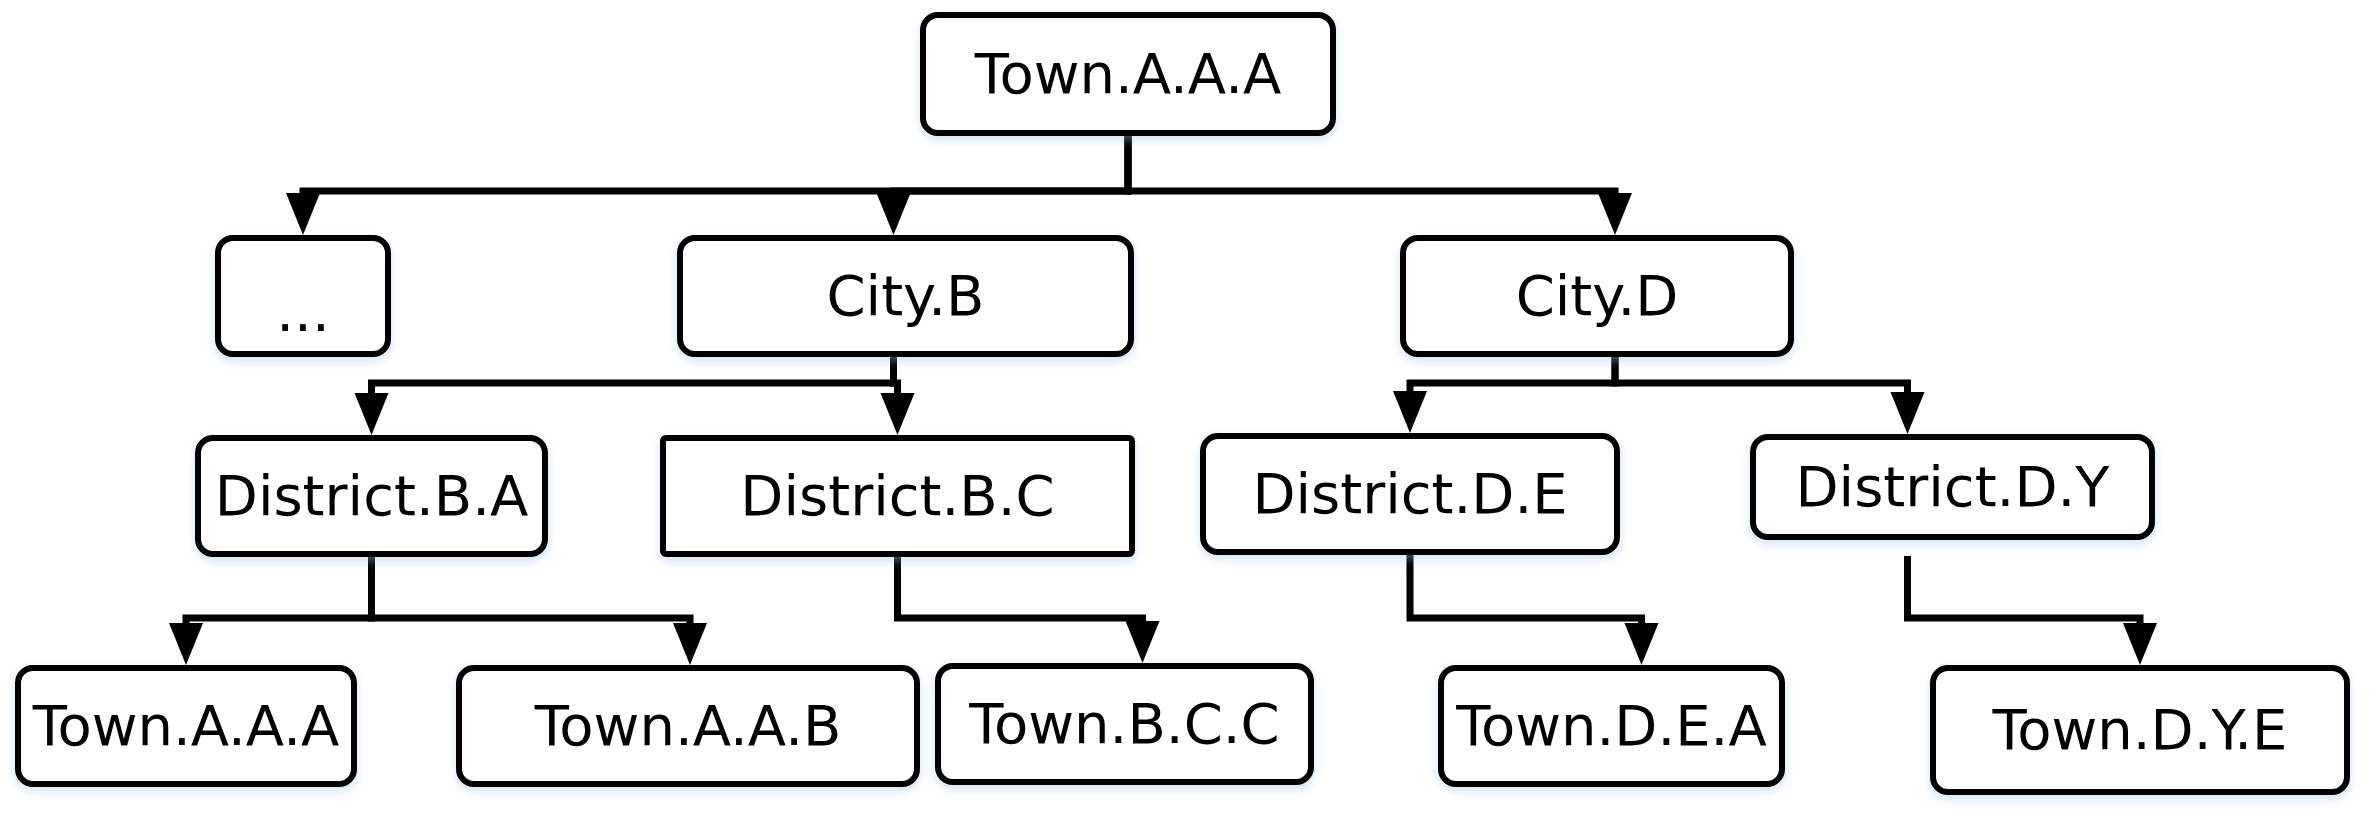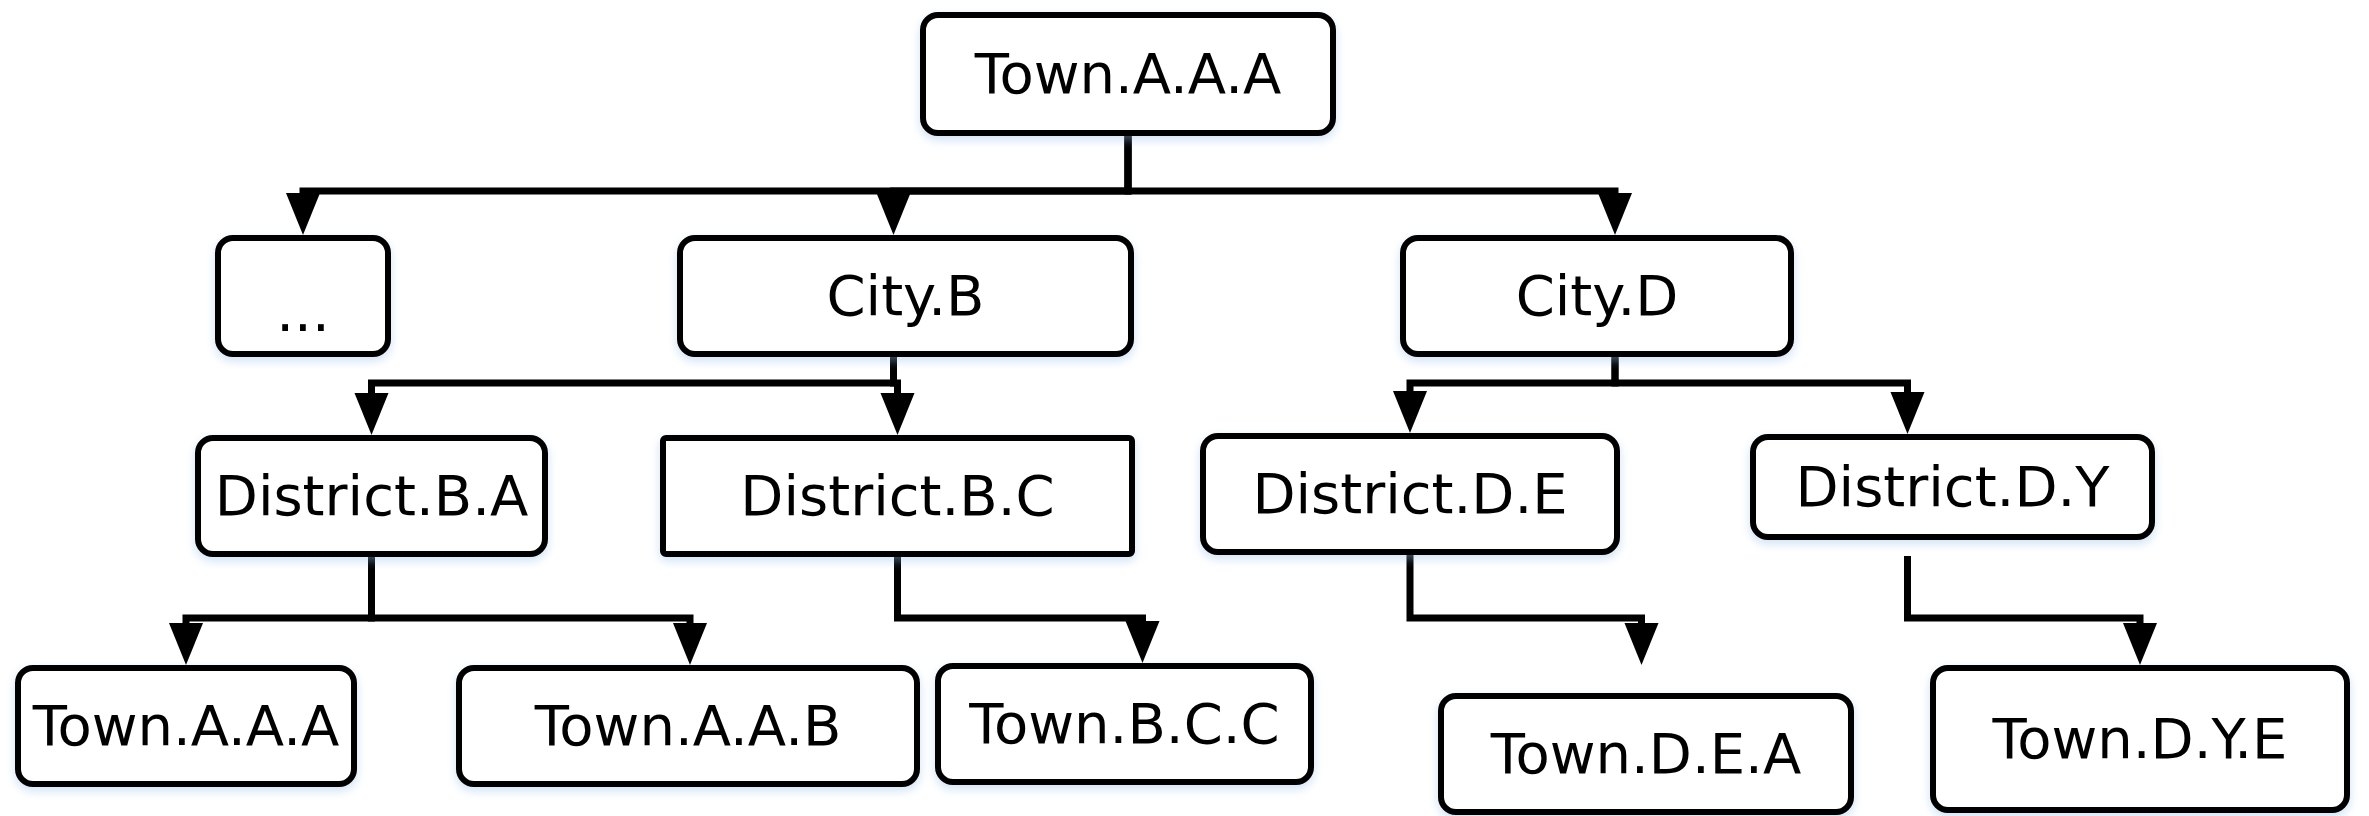--- a/index.html
+++ b/index.html
@@ -132,20 +132,20 @@
       </div>
       <div class="node-box" style="left: 15px; top: 665px; width: 342px; height: 122px;">
         <span class="node-label">Town.A.A.A</span>
       </div>
       <div class="node-box" style="left: 456px; top: 665px; width: 464px; height: 122px;">
         <span class="node-label">Town.A.A.B</span>
       </div>
       <div class="node-box" style="left: 935px; top: 663px; width: 379px; height: 122px;">
         <span class="node-label">Town.B.C.C</span>
       </div>
-      <div class="node-box" style="left: 1438px; top: 665px; width: 416px; height: 122px; margin-top: 28px;">
+      <div class="node-box" style="left: 1438px; top: 665px; width: 347px; height: 122px;">
         <span class="node-label">Town.D.E.A</span>
       </div>
-      <div class="node-box" style="left: 1930px; top: 665px; width: 420px; height: 148px;">
+      <div class="node-box" style="left: 1930px; top: 665px; width: 420px; height: 130px;">
         <span class="node-label">Town.D.Y.E</span>
       </div>
     </div>
 </div>
 
 </body></html>

